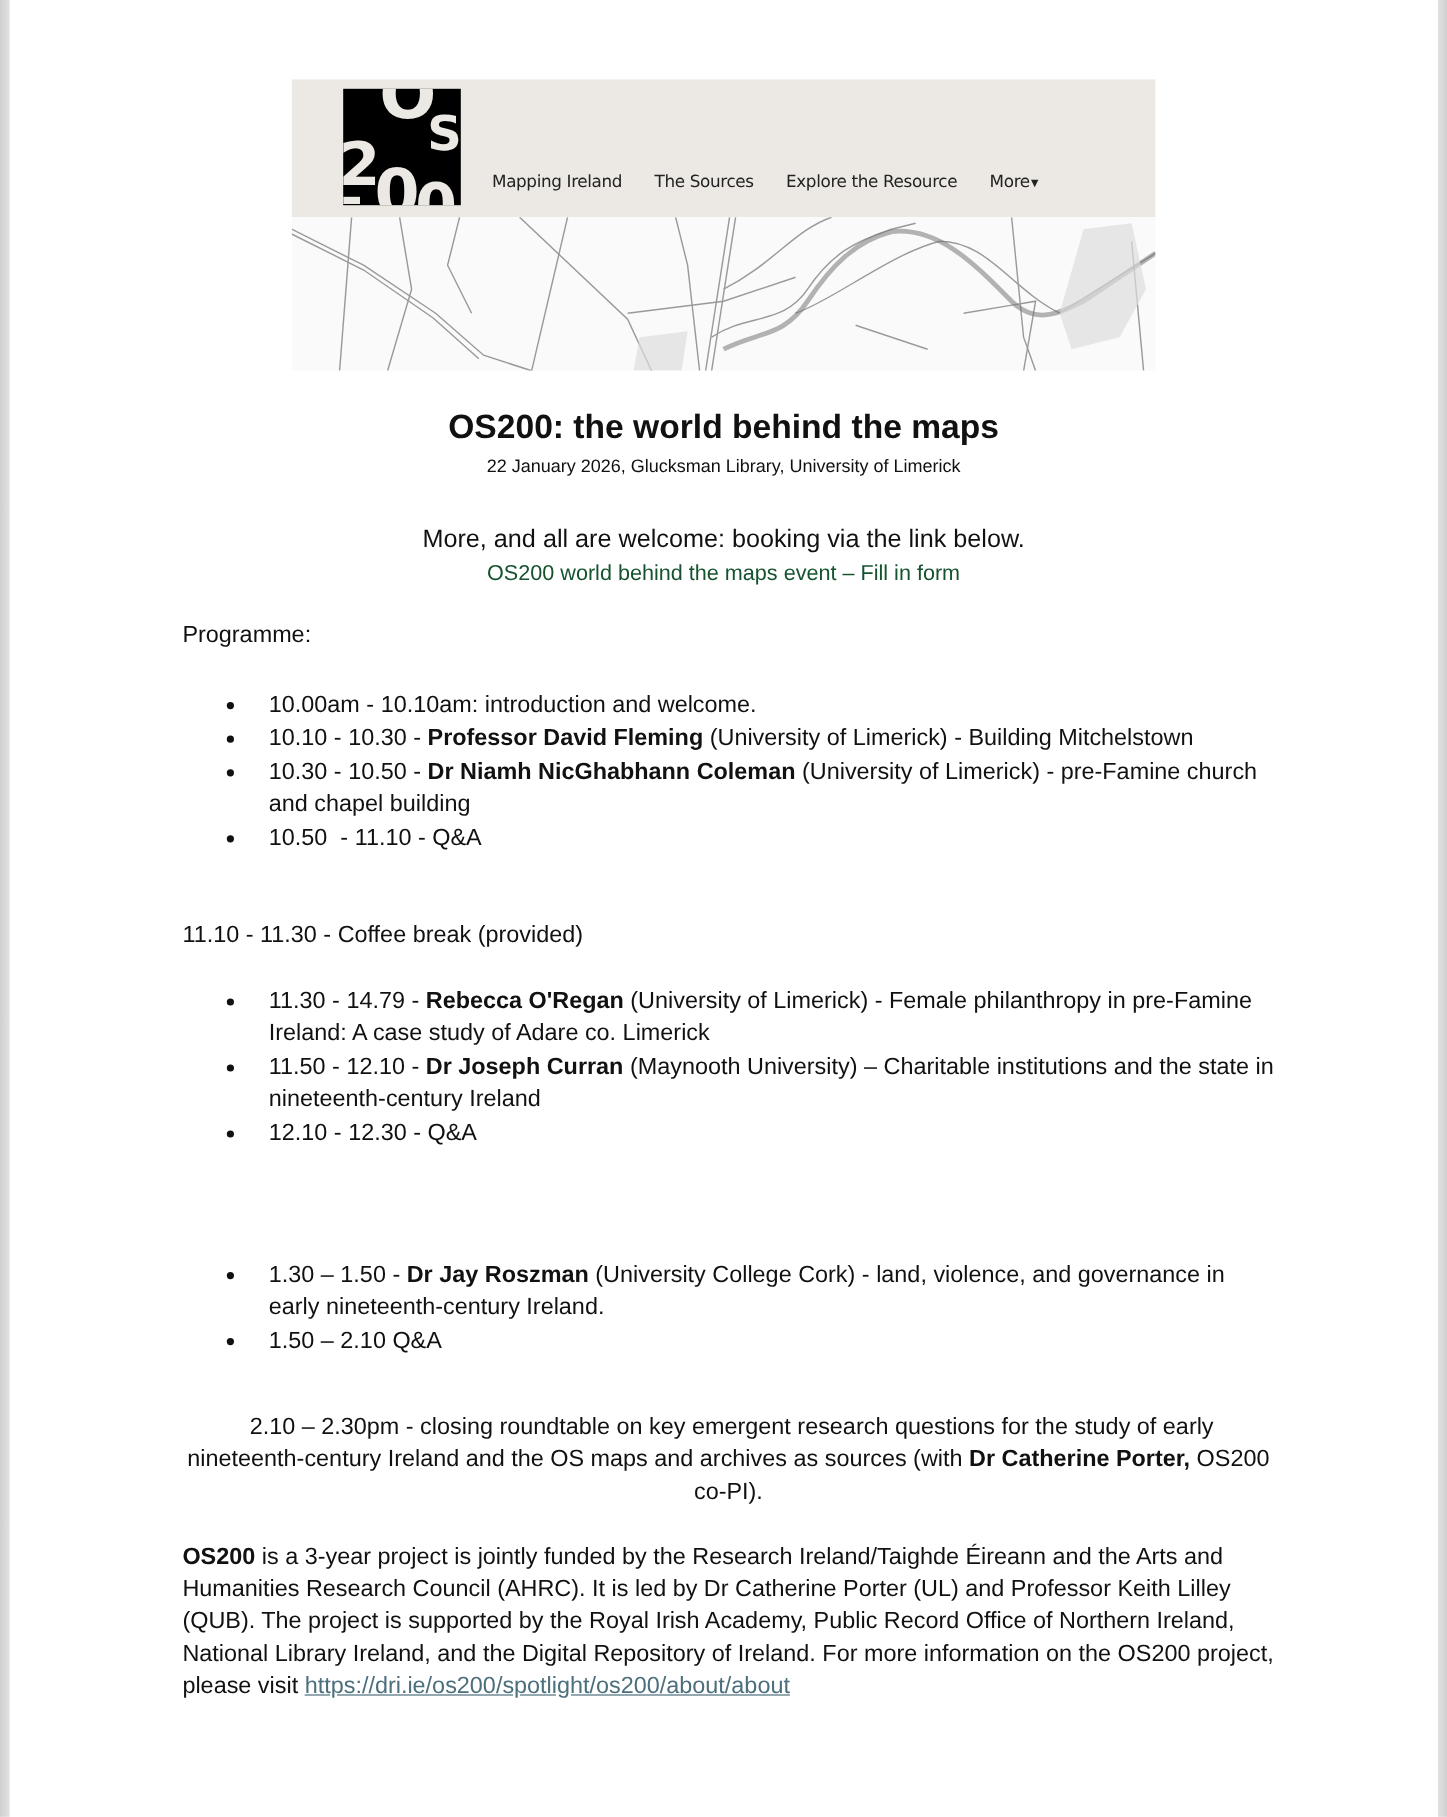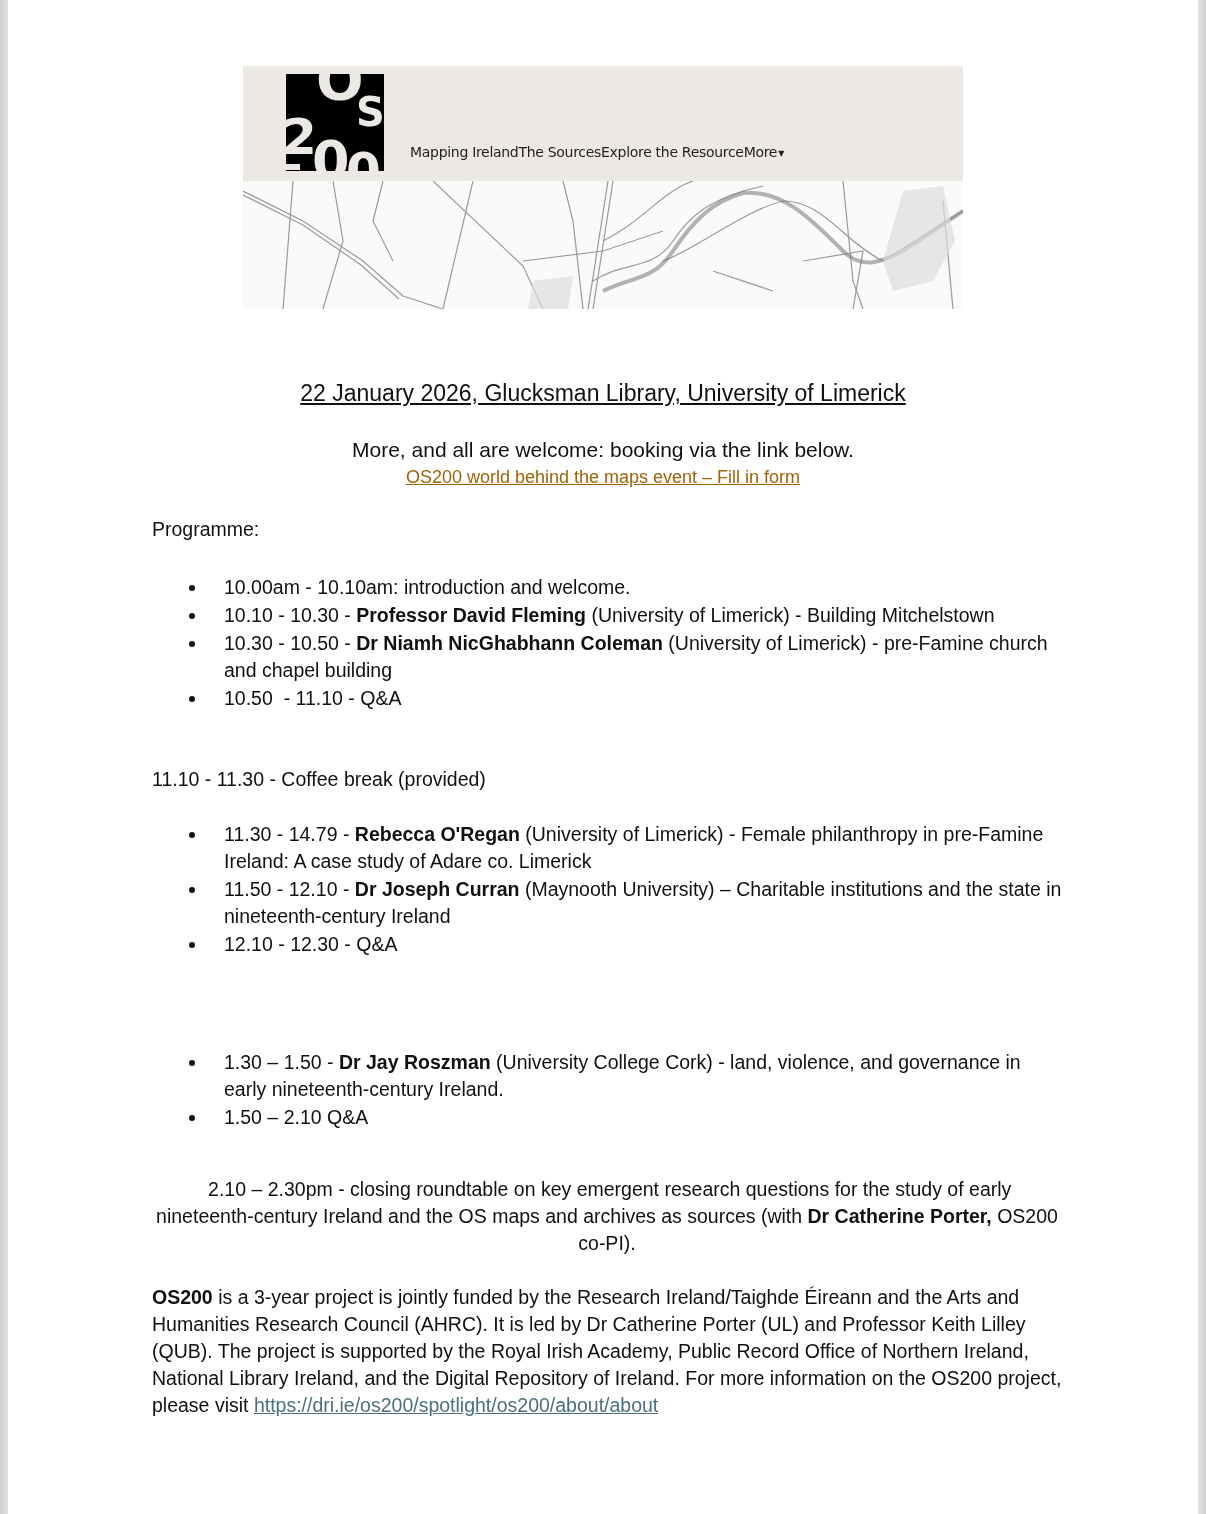--- a/index.html
+++ b/index.html
@@ -33,38 +33,38 @@
     font-weight: bold; line-height: 1;
   }
   .logo .l-o { left: 30px; top: -22px; font-size: 56px; }
   .logo .l-s { left: 70px; top: 18px; font-size: 40px; }
   .logo .l-2 { left: -4px; top: 38px; font-size: 50px; }
   .logo .l-0a { left: 26px; top: 60px; font-size: 54px; }
   .logo .l-0b { left: 60px; top: 72px; font-size: 50px; }
   .logo .bar { position:absolute; left:0; top:90px; width:14px; height:6px; background:#ece9e4; }
   .nav {
     position: absolute; left: 167px; top: 78px;
-    display: flex; font-size: 14px; color: #222;
+    display: flex; gap: 27px; font-size: 14px; color: #222;
     font-family: "DejaVu Sans", sans-serif; letter-spacing: -0.3px;
   }
   .nav a { color: #222; text-decoration: none; cursor: pointer; }
   .caret { font-size: 8px; vertical-align: middle; margin-left: 1px; }
   .map {
     position: absolute; left: 0; top: 115px; width: 720px; height: 128px;
     background: #fafafa;
   }
   .map svg { display: block; }
 
   
   .center { position: absolute; left: 0; width: 1190px; text-align: center; }
   .title { top: 340px; font-size: 28px; font-weight: bold; }
-  .subtitle { top: 380px; font-size: 23px; text-decoration: underline; }
+  .subtitle { top: 380px; font-size: 15px; }
   .free { top: 438px; font-size: 21px; }
   .formlink { top: 467px; font-size: 18px; }
-  .formlink a { color: #a16207; text-decoration: underline; cursor: pointer; }
+  .formlink a { color: #14532d; cursor: pointer; }
 
   .body-text {
     position: absolute; left: 144px; width: 910px;
     font-size: 19.5px; line-height: 27px;
   }
   ul.prog {
     position: absolute; left: 144px; width: 910px; margin: 0; padding: 0;
     list-style: none; font-size: 19.5px; line-height: 27px;
   }
   ul.prog li { position: relative; padding-left: 72px; margin-bottom: 1px; }
@@ -123,20 +123,21 @@
           <path d="M360 110 C390 95 410 100 430 70 C450 40 470 20 500 12 C540 8 570 40 600 70 C620 90 640 80 660 70 L720 30"></path>
         </g>
         <g fill="#ddd" opacity="0.7">
           <polygon points="660,10 700,5 712,60 690,100 650,110 640,80"></polygon>
           <polygon points="290,100 330,95 325,128 285,128"></polygon>
         </g>
       </svg>
     </div>
   </div>
 
+  <div class="center title">OS200: the world behind the maps</div>
   <div class="center subtitle">22 January 2026, Glucksman Library, University of Limerick</div>
   <div class="center free">More, and all are welcome: booking via the link below.</div>
   <div class="center formlink">
     <a>OS200 world behind the maps event – Fill in form</a>
   </div>
 
   <div class="body-text" style="top:516px;">Programme:</div>
 
   <ul class="prog" style="top:574px;">
     <li><span>10.00am - 10.10am: introduction and welcome.</span></li>

